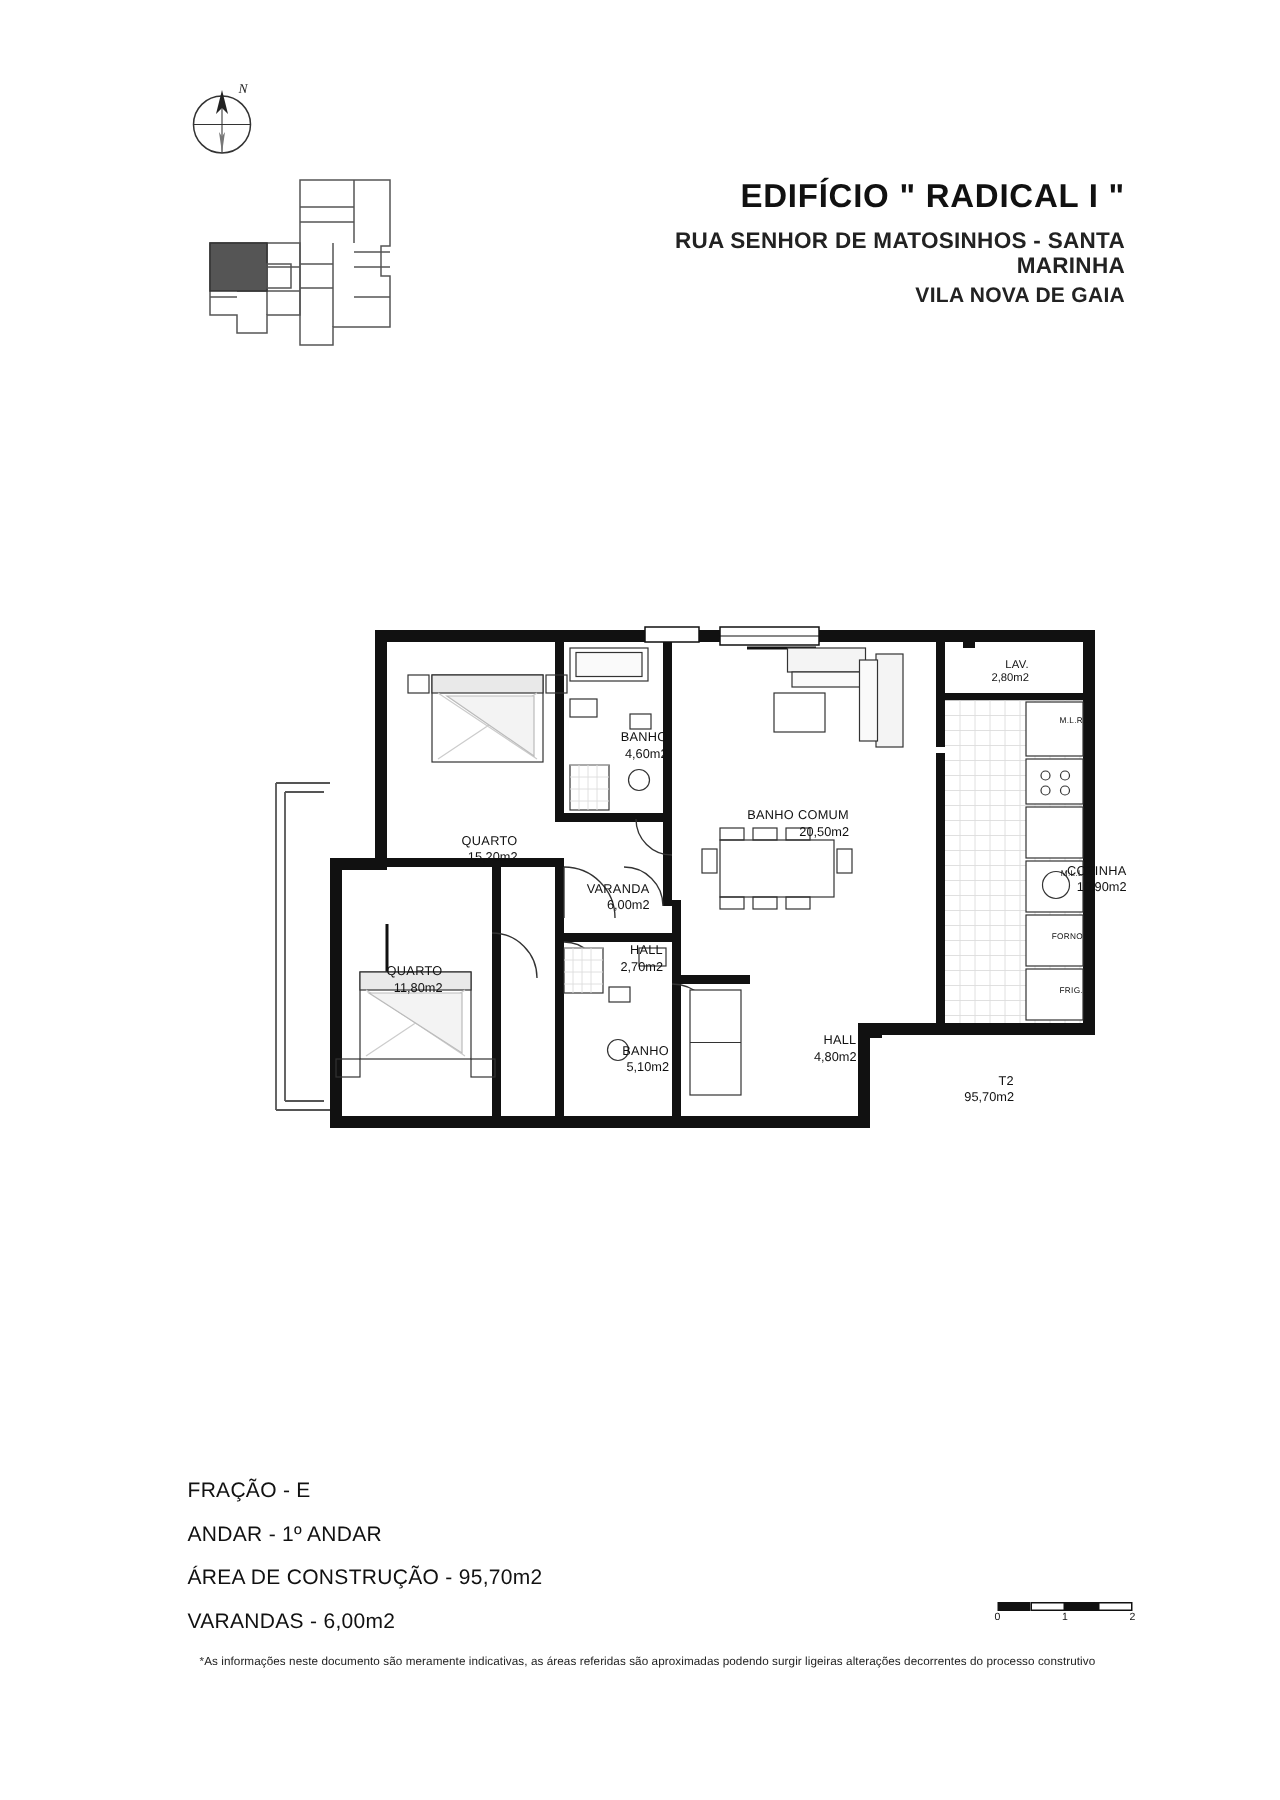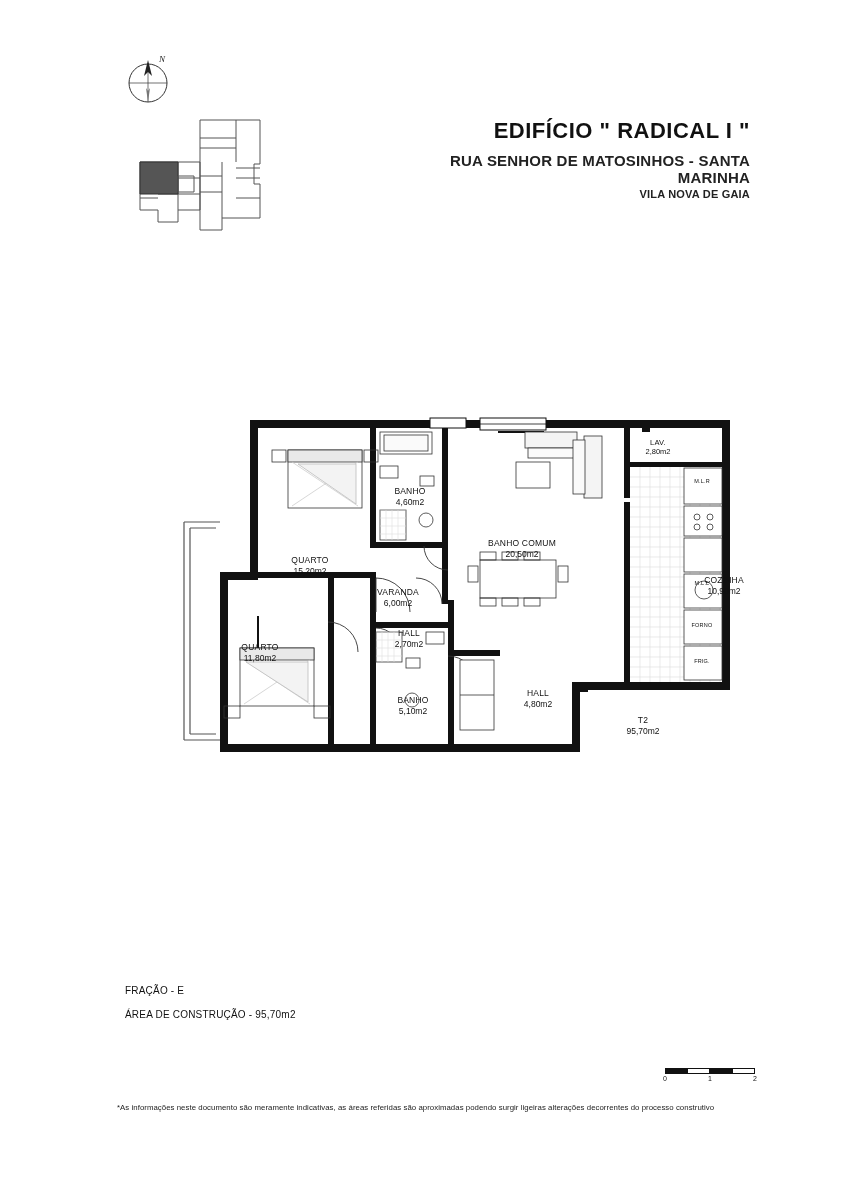--- a/index.html
+++ b/index.html
@@ -49,68 +49,68 @@
     margin: 0 0 8px 0;
   }
   .title-sub1 {
     font-size: 15px;
     font-weight: bold;
     color: #222;
     letter-spacing: 0.2px;
     margin: 0;
   }
   .title-sub2 {
-    font-size: 11px;
+    font-size: 14px;
     font-weight: bold;
     color: #222;
     letter-spacing: 0.2px;
     margin: 2px 0 0 0;
   }
 
   
   .plan {
     position: absolute;
     left: 180px;
     top: 410px;
     width: 560px;
     height: 370px;
   }
   .plan svg { display: block; }
 
   .rlabel {
     position: absolute;
-    text-align: center;
+    text-align: right;
     font-size: 8.5px;
     color: #111;
     line-height: 1.25;
     font-family: "Liberation Sans", sans-serif;
     white-space: nowrap;
   }
   .rlabel .nm { display: block; font-weight: normal; letter-spacing: 0.2px; }
   .rlabel .ar { display: block; }
   .rlabel.small { font-size: 7.5px; }
   .rlabel.tiny { font-size: 5.5px; letter-spacing: 0; }
   .rlabel.bold .nm { font-weight: normal; }
 
   
   .info {
     position: absolute;
     left: 125px;
     top: 985px;
     width: 420px;
   }
   .info-line {
-    font-size: 10px;
+    font-size: 14px;
     color: #111;
     margin-bottom: 13px;
     letter-spacing: 0.2px;
   }
   .note {
     position: absolute;
-    left: 117px;
+    left: 133px;
     top: 1103px;
     width: 660px;
     font-size: 7.8px;
     color: #222;
     letter-spacing: 0.05px;
   }
   .scalebar {
     position: absolute;
     left: 665px;
     top: 1068px;
@@ -402,21 +402,23 @@
     <div class="rlabel tiny" style="left:502px; top:212px; width:40px;">
       <span class="nm">FORNO</span>
     </div>
     <div class="rlabel tiny" style="left:502px; top:248px; width:40px;">
       <span class="nm">FRIG.</span>
     </div>
   </div>
 
   <div class="info">
     <div class="info-line">FRAÇÃO - E</div>
+    <div class="info-line">ANDAR - 1º ANDAR</div>
     <div class="info-line">ÁREA DE CONSTRUÇÃO - 95,70m2</div>
+    <div class="info-line">VARANDAS - 6,00m2</div>
   </div>
 
   <div class="scalebar">
     <div class="bar">
       <div class="sb-black"></div>
       <div class="sb-white"></div>
       <div class="sb-black"></div>
       <div class="sb-white"></div>
     </div>
     <div class="ticks">

